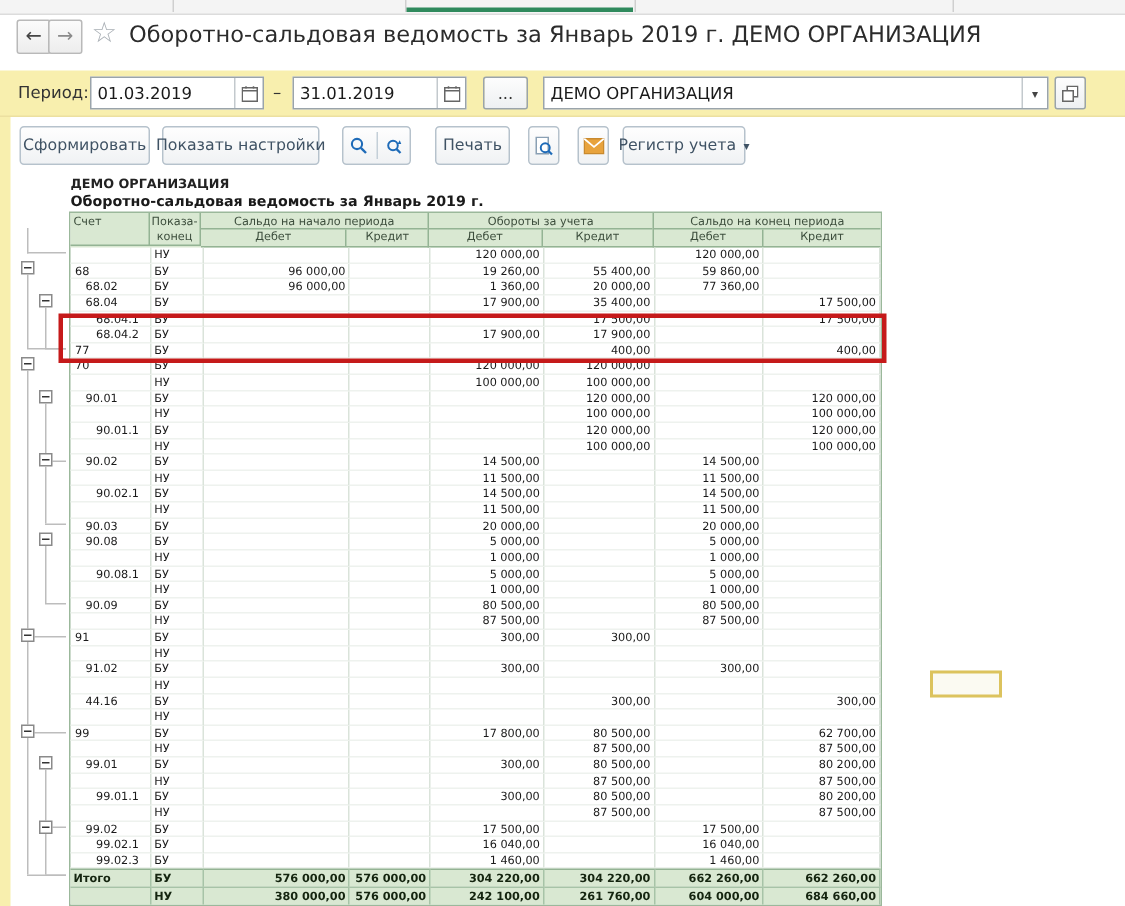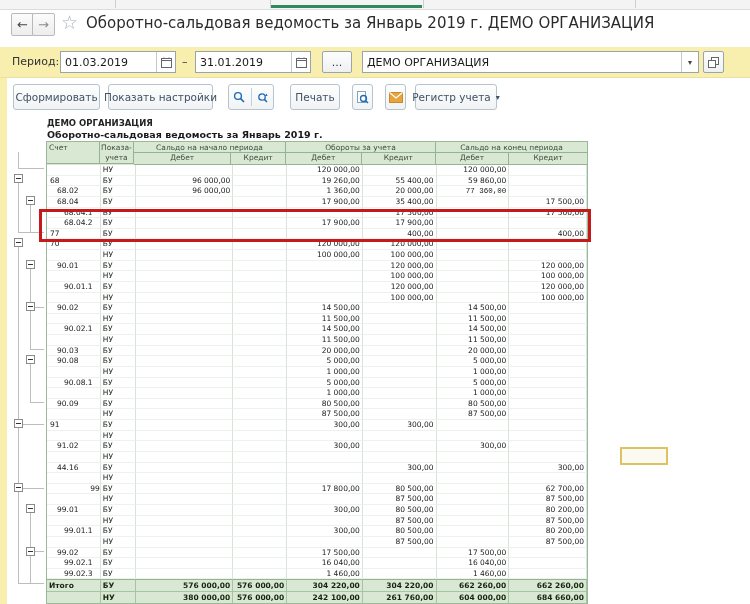--- a/index.html
+++ b/index.html
@@ -161,21 +161,21 @@
 <div class="abs yellowstrip"></div>
 
 <div class="abs orgline" style="left:47px;top:118px">ДЕМО ОРГАНИЗАЦИЯ</div>
 <div class="abs rtitle" style="left:47px;top:129px">Оборотно-сальдовая ведомость за Январь 2019 г.</div>
 
 <div class="abs tablewrap">
   <div class="thead">
     <div class="hc th-account">Счет</div>
     <div class="hc th-ind">
       <div>Показа-</div>
-      <div>учета</div>
+      <div>конец</div>
     </div>
     <div class="hc th-group" style="width:152px">
       <div class="th-top">Сальдо на начало периода</div>
       <div class="th-sub">
         <div style="width:98px">Дебет</div>
         <div style="width:54px">Кредит</div>
       </div>
     </div>
     <div class="hc th-group" style="width:150px">
       <div class="th-top">Обороты за учета</div>
@@ -213,21 +213,21 @@
         <div class="c-v" style="width: 73px;">59 860,00</div>
         <div class="c-v" style="width: 78px;"></div>
       </div>
       <div class="row">
         <div class="c-acc" style="padding-left: 10px;">68.02</div>
         <div class="c-ind">БУ</div>
         <div class="c-v" style="width: 98px;">96 000,00</div>
         <div class="c-v" style="width: 54px;"></div>
         <div class="c-v" style="width: 76px;">1 360,00</div>
         <div class="c-v" style="width: 74px;">20 000,00</div>
-        <div class="c-v" style="width: 73px; font-family: Liberation Mono, monospace;">77 360,00</div>
+        <div class="c-v" style="width: 73px;">77 360,00</div>
         <div class="c-v" style="width: 78px;"></div>
       </div>
       <div class="row">
         <div class="c-acc" style="padding-left: 10px;">68.04</div>
         <div class="c-ind">БУ</div>
         <div class="c-v" style="width: 98px;"></div>
         <div class="c-v" style="width: 54px;"></div>
         <div class="c-v" style="width: 76px;">17 900,00</div>
         <div class="c-v" style="width: 74px;">35 400,00</div>
         <div class="c-v" style="width: 73px;"></div>
@@ -487,21 +487,21 @@
         <div class="c-acc" style="padding-left: 3px;"></div>
         <div class="c-ind">НУ</div>
         <div class="c-v" style="width: 98px;"></div>
         <div class="c-v" style="width: 54px;"></div>
         <div class="c-v" style="width: 76px;"></div>
         <div class="c-v" style="width: 74px;"></div>
         <div class="c-v" style="width: 73px;"></div>
         <div class="c-v" style="width: 78px;"></div>
       </div>
       <div class="row">
-        <div class="c-acc" style="padding-left: 3px; text-align: right;">99</div>
+        <div class="c-acc" style="padding-left: 3px;">99</div>
         <div class="c-ind">БУ</div>
         <div class="c-v" style="width: 98px;"></div>
         <div class="c-v" style="width: 54px;"></div>
         <div class="c-v" style="width: 76px;">17 800,00</div>
         <div class="c-v" style="width: 74px;">80 500,00</div>
         <div class="c-v" style="width: 73px;"></div>
         <div class="c-v" style="width: 78px;">62 700,00</div>
       </div>
       <div class="row">
         <div class="c-acc" style="padding-left: 3px;"></div>

